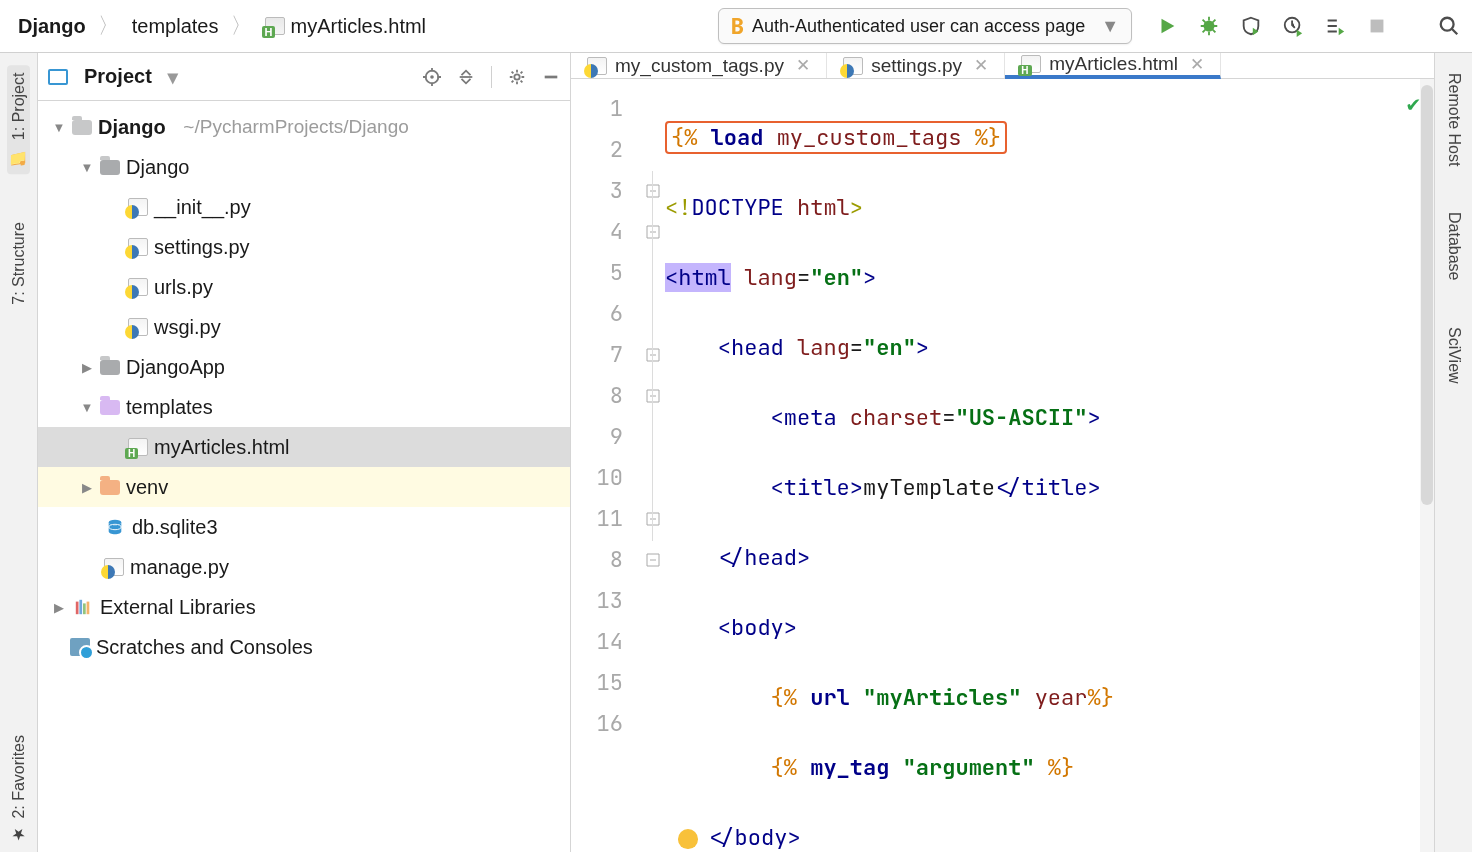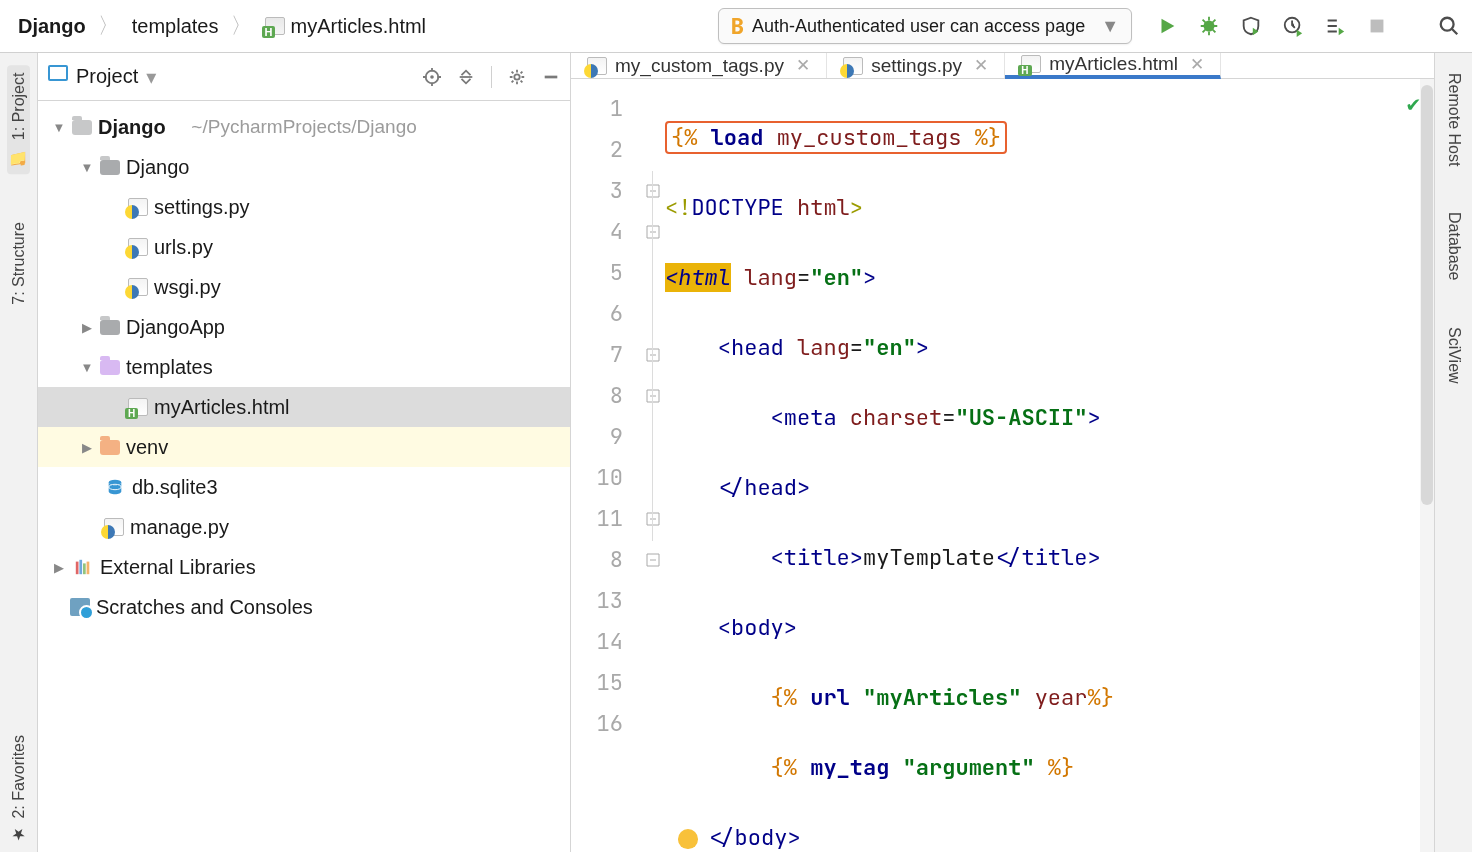--- a/index.html
+++ b/index.html
@@ -86,38 +86,38 @@
 
 .project-panel {
   width: 533px;
   border-right: 1px solid #d5d5d5;
   display: flex; flex-direction: column;
 }
 .project-header {
   height: 48px; display: flex; align-items: center; padding: 0 10px;
   border-bottom: 1px solid #d5d5d5; gap: 10px;
 }
-.project-header .title { font-size: 20px; display: flex; gap: 8px; }
+.project-header .title { font-size: 20px; display: flex; align-items: center; gap: 16px; font-weight: bold; }
 .project-header .title .dd { color: #999; }
 .project-header .htools { margin-left: auto; display: flex; align-items: center; gap: 16px; }
 .project-header .htools svg { width: 18px; height: 18px; }
 .project-header .divider { width: 1px; height: 22px; background: #d0d0d0; }
 
 .tree { flex: 1; overflow: auto; padding-top: 6px; font-size: 20px; }
 .tree-row {
   display: flex; align-items: center; height: 40px; padding-left: 8px; gap: 6px;
   cursor: pointer; white-space: nowrap;
 }
 .tree-row.selected { background: #dcdcdc; }
 .tree-row.venv { background: #fffbe2; }
 .tree-row .arrow { width: 14px; display: inline-flex; justify-content: center; color: #888; font-size: 13px; }
 .tree-row .indent { display: inline-block; }
 .tree-row .label { color: #1a1a1a; }
 .tree-row .label.bold { font-weight: 700; }
-.tree-row .path { color: #9c9c9c; font-size: 19px; margin-left: 8px; }
+.tree-row .path { color: #9c9c9c; font-size: 19px; }
 .icon { width: 22px; height: 20px; display: inline-flex; align-items: center; justify-content: center; }
 .icon.folder { background: #c7c8c9; border-radius: 3px; position: relative; height: 15px; width: 20px; }
 .icon.folder::before { content: ""; position: absolute; top: -4px; left: 0; width: 10px; height: 4px; background: #c7c8c9; border-radius: 2px 2px 0 0; }
 .icon.folder.open { background: #a9abad; }
 .icon.folder.tpl { background: #d8b9f2; }
 .icon.folder.tpl::before { background: #d8b9f2; }
 .icon.folder.venv { background: #f4b183; }
 .icon.folder.venv::before { background: #f4b183; }
 .icon.py { position: relative; width: 20px; height: 18px; }
 .icon.py::before { content: ""; position: absolute; inset: 0; background: linear-gradient(#f3f3f3,#fff); border: 1px solid #bbb; border-radius: 2px; }
@@ -147,21 +147,21 @@
   width: 70px; text-align: right; color: #a9a9a9; background: #fff;
   padding-top: 9px; user-select: none;
 }
 .gutter-col div { height: 41px; line-height: 41px; padding-right: 18px; }
 .marker-col { width: 24px; padding-top: 9px; position: relative; }
 .marker-col .mark { height: 41px; display: flex; align-items: center; justify-content: center; }
 .marker-col .foldline { position: absolute; left: 11px; width: 1px; background: #dcdcdc; }
 .code-col { flex: 1; padding-top: 9px; overflow: auto; position: relative; white-space: pre; }
 .code-line { height: 41px; line-height: 41px; }
 .hl-box { border: 2px solid #e8612f; border-radius: 4px; padding: 0 4px; }
-.tag-hl { background: #eab308; font-style: italic; }
+.tag-hl { background: #c4b5fd; }
 .tk-od { color: #d27700; } 
 .tk-kw { color: #000088; font-weight: 600; }
 .tk-tn { color: #000088; }
 .tk-attr { color: #7f1d1d; }
 .tk-str { color: #067015; font-weight: 600; }
 .tk-nm { color: #7f1d1d; }
 .tk-text { color: #1a1a1a; }
 .tk-doctype { color: #9b9b00; }
 .bulb { display: inline-flex; width: 20px; height: 20px; background: #f8c13a; border-radius: 50% 50% 48% 48%; position: relative; vertical-align: middle; margin-right: 10px; }
 
@@ -275,20 +275,25 @@
       <div class="tree-row"><span class="indent" style="width:0"></span><span class="arrow">▼</span><span class="icon folder"></span><span class="label bold">Django</span>&nbsp;<span class="path">~/PycharmProjects/Django</span></div>
       <div class="tree-row">
           <span class="indent" style="width:28px"></span>
           <span class="arrow">▼</span>
           <span class="icon folder open"></span>
           <span class="label">Django</span>
         </div>
       <div class="tree-row">
           <span class="indent" style="width:76px"></span>
           <span class="icon py"></span>
+          <span class="label">__init__.py</span>
+        </div>
+      <div class="tree-row">
+          <span class="indent" style="width:76px"></span>
+          <span class="icon py"></span>
           <span class="label">settings.py</span>
         </div>
       <div class="tree-row">
           <span class="indent" style="width:76px"></span>
           <span class="icon py"></span>
           <span class="label">urls.py</span>
         </div>
       <div class="tree-row">
           <span class="indent" style="width:76px"></span>
           <span class="icon py"></span>
@@ -436,22 +441,22 @@
               <path stroke="#aaa" d="M4 7h6"></path>
             </svg>
           </div>
       </div>
       <div class="code-col">
 <div class="code-line"><span class="hl-box"><span class="tk-od">{%</span> <span class="tk-kw">load</span> <span class="tk-nm">my_custom_tags</span> <span class="tk-od">%}</span></span></div>
 <div class="code-line"><span class="tk-doctype">&lt;!</span><span class="tk-tn">DOCTYPE </span><span class="tk-attr">html</span><span class="tk-doctype">&gt;</span></div>
 <div class="code-line"><span class="tag-hl"><span class="tk-tn">&lt;html</span></span> <span class="tk-attr">lang</span><span>=</span><span class="tk-str">"en"</span><span class="tk-tn">&gt;</span></div>
 <div class="code-line">    <span class="tk-tn">&lt;head</span> <span class="tk-attr">lang</span><span>=</span><span class="tk-str">"en"</span><span class="tk-tn">&gt;</span></div>
 <div class="code-line">        <span class="tk-tn">&lt;meta</span> <span class="tk-attr">charset</span><span>=</span><span class="tk-str">"US-ASCII"</span><span class="tk-tn">&gt;</span></div>
+<div class="code-line">        <span class="tk-tn">&lt;title&gt;</span><span class="tk-text">myTemplate</span><span class="tk-tn">&lt;/title&gt;</span></div>
 <div class="code-line">    <span class="tk-tn">&lt;/head&gt;</span></div>
-<div class="code-line">        <span class="tk-tn">&lt;title&gt;</span><span class="tk-text">myTemplate</span><span class="tk-tn">&lt;/title&gt;</span></div>
 <div class="code-line">    <span class="tk-tn">&lt;body&gt;</span></div>
 <div class="code-line">        <span class="tk-od">{%</span> <span class="tk-kw">url</span> <span class="tk-str">"myArticles"</span> <span class="tk-nm">year</span><span class="tk-od">%}</span></div>
 <div class="code-line">        <span class="tk-od">{%</span> <span class="tk-kw">my_tag</span> <span class="tk-str">"argument"</span> <span class="tk-od">%}</span></div>
 <div class="code-line"> <span class="bulb"></span><span class="tk-tn">&lt;/body&gt;</span></div>
 
 
         <span class="check-icon">✔</span>
         <div class="scroll-track"><div class="scroll-thumb"></div></div>
       </div>
     </div>

